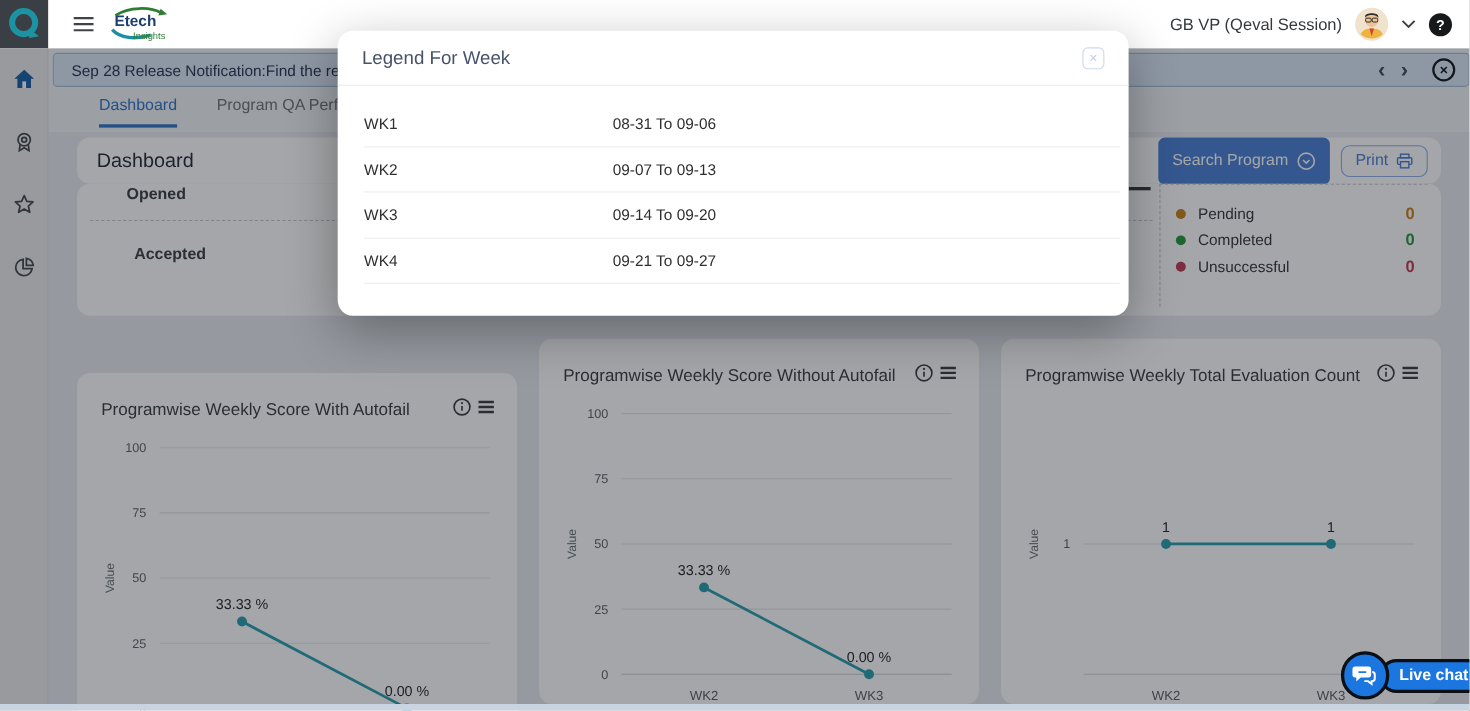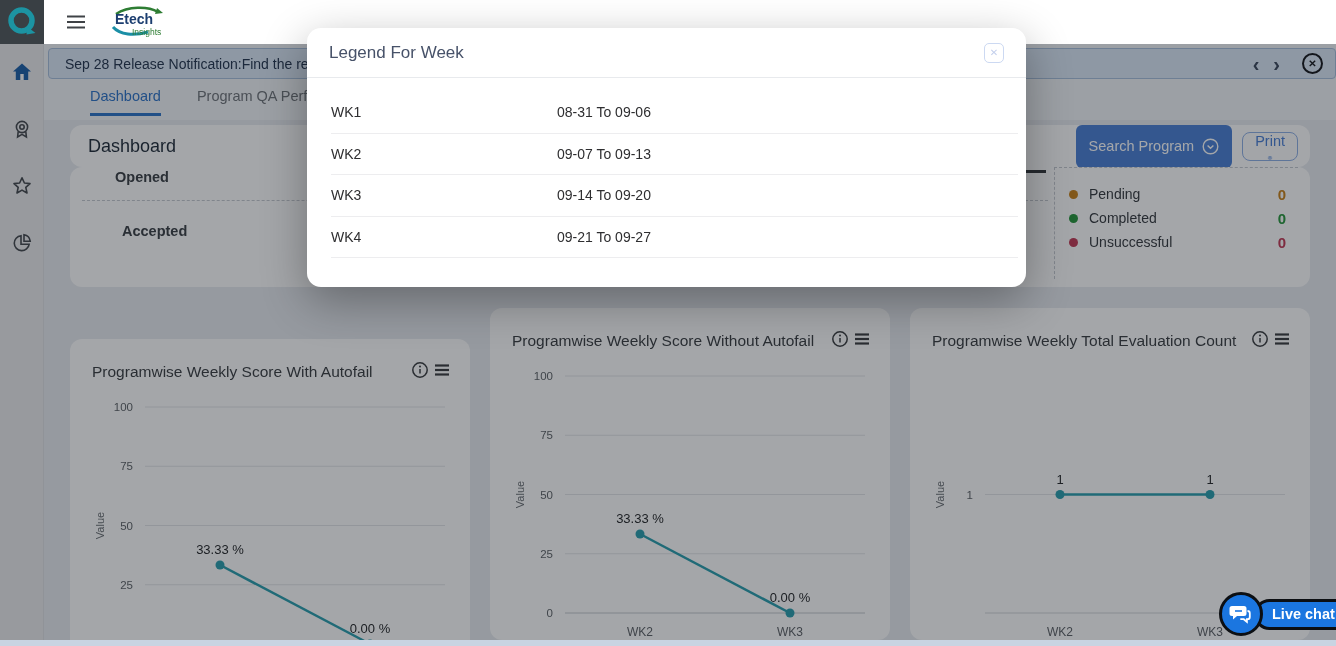--- a/index.html
+++ b/index.html
@@ -3,21 +3,21 @@
 <meta charset="utf-8">
 <style>
   * { margin:0; padding:0; box-sizing:border-box; }
   body { font-family:"Liberation Sans", sans-serif; background:#fff; }
   .screen { position:relative; width:1336px; height:646px; overflow:hidden; background:#e9ecf0; }
 
   
   .topbar { position:absolute; top:0; left:0; right:0; height:44px; background:#ffffff; z-index:5; display:flex; align-items:center; }
   .q-logo { width:44px; height:44px; flex:0 0 44px; }
   .hamburger { margin-left:22px; cursor:pointer; display:flex; }
-  .etech-logo { margin-left:22px; display:flex;align-items:flex-end; }
+  .etech-logo { margin-left:11px; display:flex;align-items:flex-end; }
   .top-right { margin-left:auto; display:flex; align-items:center; gap:12px; padding-right:16px; }
   .user-label { font-size:15px; color:#34383c; }
   .avatar { width:30px; height:30px; border-radius:50%; overflow:hidden; background:#f1e2cd; flex:0 0 30px; }
   .help-btn { width:21px; height:21px; border-radius:50%; background:#17181a; color:#fff; font-size:13px; font-weight:bold; display:flex; align-items:center; justify-content:center; }
 
   
   .sidebar { position:absolute; top:44px; left:0; width:44px; bottom:6px; background:#ececee; border-right:1px solid #dfe1e4; display:flex; flex-direction:column; align-items:center; padding-top:16px; gap:33px; z-index:2; }
   .side-icon { width:24px; height:24px; display:flex; align-items:center; justify-content:center; cursor:pointer; }
 
   
@@ -30,21 +30,21 @@
   .tabs { position:absolute; left:46px; top:44px; display:flex; gap:36px; }
   .tab { font-size:14.5px; cursor:pointer; padding-bottom:9px; }
   .tab.active { color:#2e74c9; border-bottom:3px solid #2e74c9; }
   .tab.inactive { color:#6f747a; white-space:nowrap; }
 
   
   .header-card { position:absolute; left:70px; top:125px; width:1240px; height:42px; background:#fff; border-radius:12px; display:flex; align-items:center; padding:0 12px 0 18px; z-index:2; }
   .page-title { font-size:18px; font-weight:500; color:#1f2b38; }
   .hdr-buttons { margin-left:auto; display:flex; gap:10px; align-items:center; }
   .btn-search { height:43px; padding:0 13px; background:#4b80d6; border-radius:6px; color:#fff; font-size:14.5px; display:flex; align-items:center; gap:8px; cursor:pointer; border:none; }
-  .btn-print { height:29px; padding:0 12px; background:#fdfdfe; border:1.5px solid #8fb0e6; border-radius:8px; color:#4b80d6; font-size:14.5px; display:flex; align-items:center; gap:7px; cursor:pointer;flex-direction:column; }
+  .btn-print { height:29px; padding:0 12px; background:#fdfdfe; border:1.5px solid #8fb0e6; border-radius:8px; color:#4b80d6; font-size:14.5px; display:flex; align-items:center; gap:7px; cursor:pointer; }
 
   
   .stats-card { position:absolute; left:70px; top:167px; width:1240px; height:120px; background:#fff; border-radius:12px; z-index:2; }
   .stat-opened { position:absolute; left:45px; top:2px; font-size:14.5px; font-weight:600; color:#3a3f45; }
   .stat-divider { position:absolute; left:12px; top:33px; width:966px; border-top:1px dashed #c6cad0; }
   .stat-accepted { position:absolute; left:52px; top:56px; font-size:14.5px; font-weight:600; color:#3a3f45; }
   .stat-dash { position:absolute; left:956px; top:3px; width:20px; height:3px; background:#34373a; }
   .legend-box { position:absolute; left:984px; top:0; width:244px; height:112px; border-left:1px dashed #c6cad0; border-top:1px dashed #c6cad0; padding:14px 12px 0 14px; }
   .legend-row { display:flex; align-items:center; height:24px; }
   .legend-dot { width:9px; height:9px; border-radius:50%; margin-right:11px; flex:0 0 9px; }
@@ -99,20 +99,40 @@
     </span>
     <span class="etech-logo">
       <svg width="62" height="36" viewBox="0 0 62 36">
         <path d="M8 10 C 20 2, 40 2, 50 8" stroke="#2e7d33" stroke-width="2.5" fill="none"></path>
         <path d="M49 4 L55 9 L47 10 Z" fill="#2e7d33"></path>
         <text x="7" y="20" font-size="14" font-weight="bold" fill="#1c3e70">Etech</text>
         <path d="M5 23 C 12 31, 26 32, 40 28" stroke="#1b8fa6" stroke-width="3" fill="none"></path>
         <text x="24" y="31" font-size="8.5" fill="#2e7d33">Insights</text>
       </svg>
     </span>
+    <div class="top-right">
+      <span class="user-label">GB VP (Qeval Session)</span>
+      <span class="avatar">
+        <svg width="30" height="30" viewBox="0 0 30 30">
+          <circle cx="15" cy="15" r="15" fill="#f1e2cd"></circle>
+          <path d="M15 28 C8 28 5 24 5 24 C7 20 11 19 15 19 C19 19 23 20 25 24 C25 24 22 28 15 28 Z" fill="#efb23f"></path>
+          <path d="M13 19 L17 19 L15 26 Z" fill="#cf4236"></path>
+          <circle cx="15" cy="11.5" r="6" fill="#eec297"></circle>
+          <path d="M9 10 C9 5.5 21 5.5 21 10 L21 8 C21 4 9 4 9 8 Z" fill="#2b2b2b"></path>
+          <rect x="9.5" y="9.5" width="5" height="3.5" rx="1" fill="none" stroke="#2b2b2b" stroke-width="0.9"></rect>
+          <rect x="15.5" y="9.5" width="5" height="3.5" rx="1" fill="none" stroke="#2b2b2b" stroke-width="0.9"></rect>
+        </svg>
+      </span>
+      <span>
+        <svg width="13" height="8" viewBox="0 0 13 8">
+            <polyline points="1,1 6.5,6.5 12,1" fill="none" stroke="#3c4043" stroke-width="1.8"></polyline>
+          </svg>
+      </span>
+      <span class="help-btn">?</span>
+    </div>
   </div>
 
   <div class="sidebar">
     <span class="side-icon">
       <svg width="22" height="22" viewBox="0 0 22 22">
           <path d="M11 2.5 L20 10.5 L17.2 10.5 L17.2 19 L4.8 19 L4.8 10.5 L2 10.5 Z" fill="#1c5fa9"></path>
           <rect x="9.3" y="13" width="3.4" height="6" fill="#ffffff"></rect>
         </svg>
     </span>
     <span class="side-icon">

